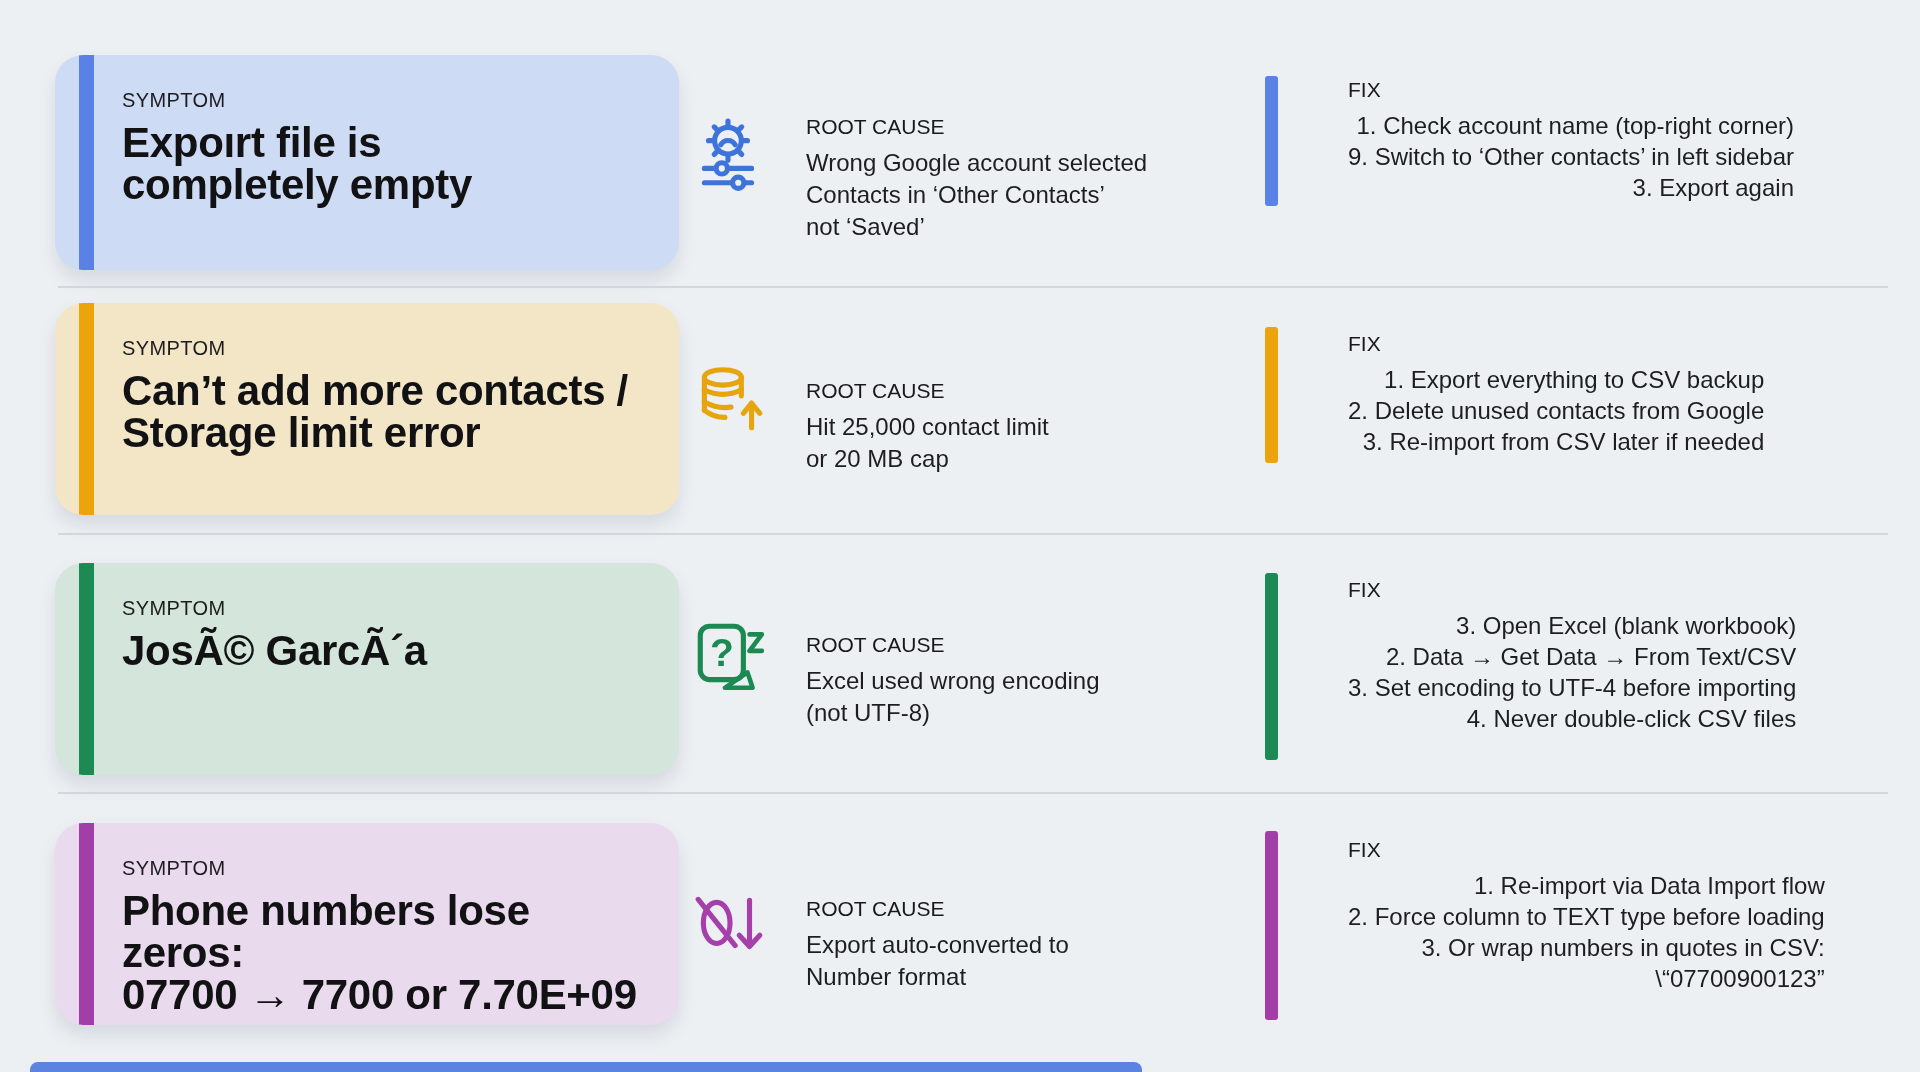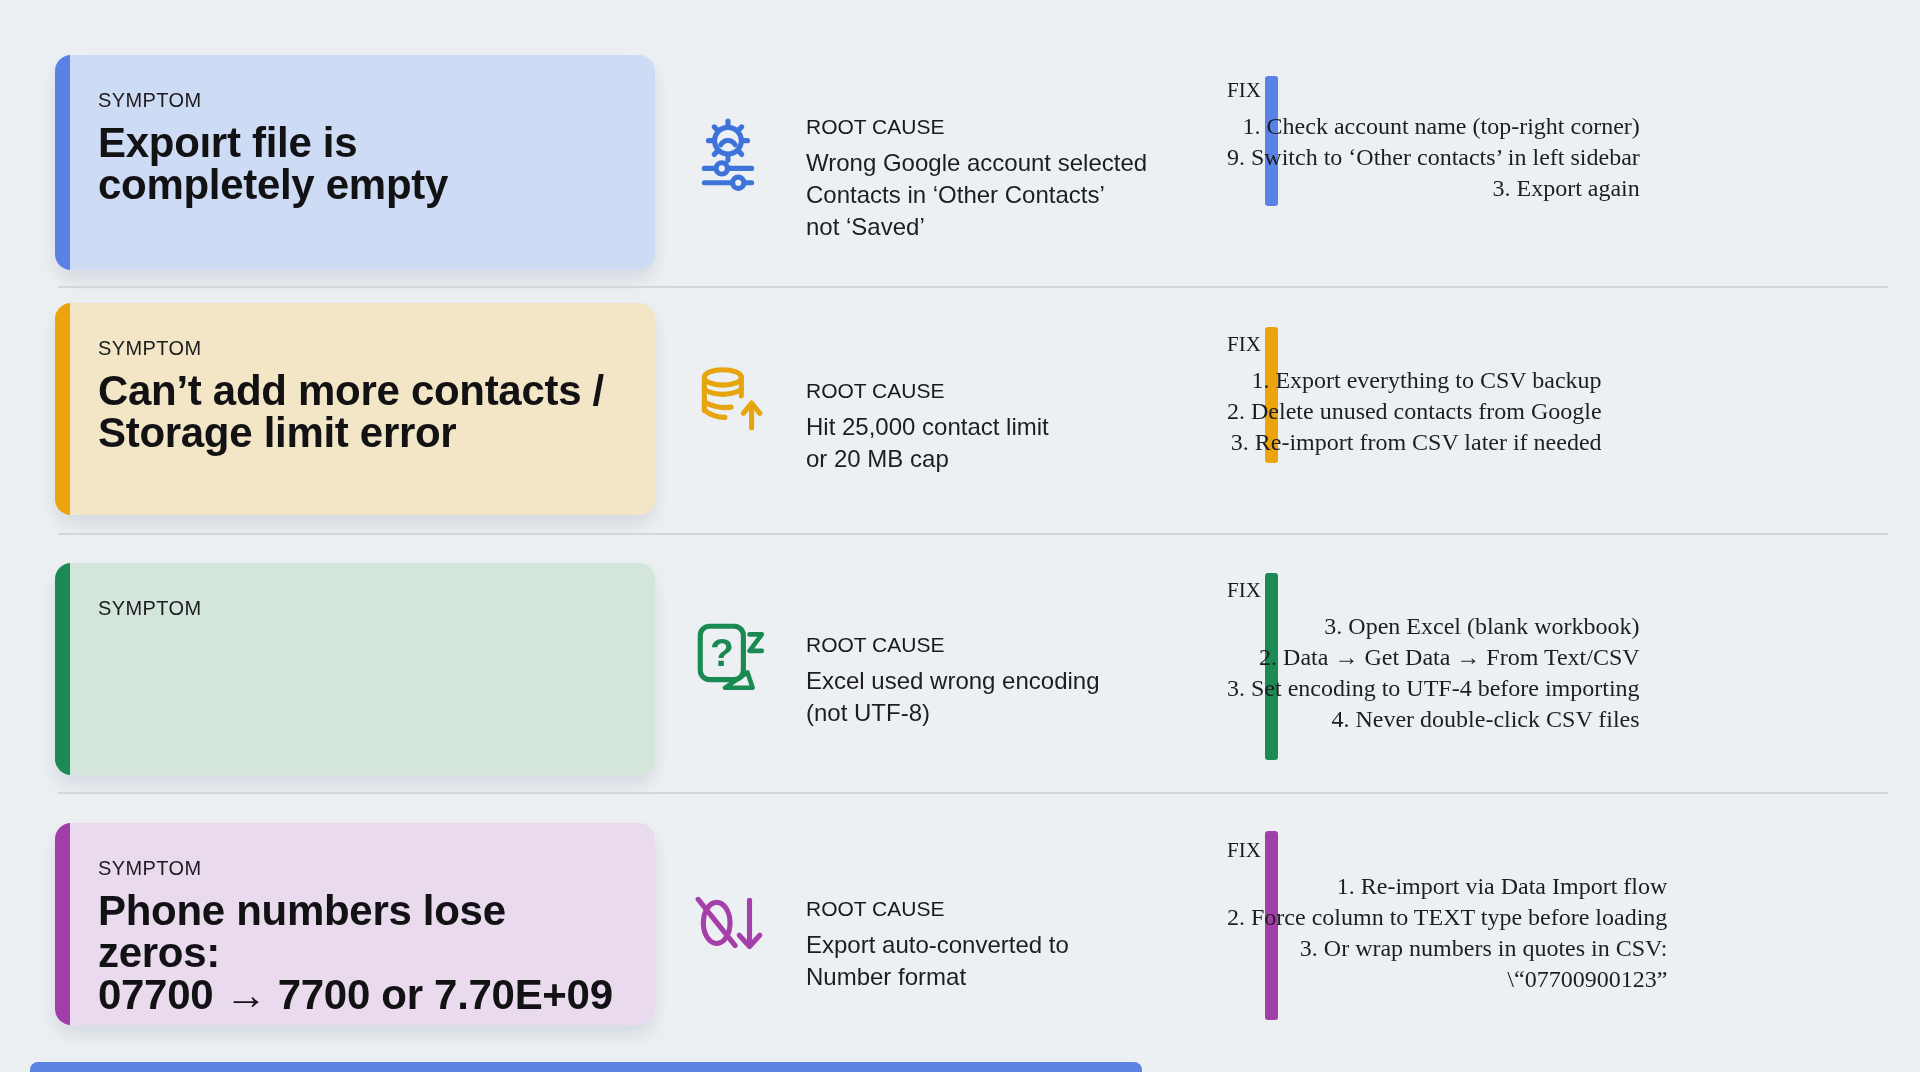--- a/index.html
+++ b/index.html
@@ -5,22 +5,23 @@
   html,body{margin:0;padding:0;}
   body{
     width:1920px;height:1072px;position:relative;overflow:hidden;
     background:#edf0f3;
     font-family:"Liberation Sans","DejaVu Sans",sans-serif;
     color:#1b1b1e;
   }
   
   .card{
     position:absolute;left:55px;width:600px;display:flex;
-    border-radius:16px;overflow:hidden;
+    border-radius:28px;overflow:hidden;
     box-shadow:0 10px 18px rgba(45,60,90,.12);
+    padding-left:24px;
   }
   .card .bar{width:15px;flex:none;}
   .card .body{padding:34px 22px 0 28px;}
   .sym-label{font-size:20px;letter-spacing:.4px;color:#1c1c1f;margin-bottom:10px;}
   .sym-title{font-size:42px;font-weight:700;line-height:42px;letter-spacing:-.3px;color:#121215;}
   .r1-card{top:55px;height:215px;background:#cedbf5;}
   .r2-card{top:303px;height:212px;background:#f3e6c6;}
   .r3-card{top:563px;height:212px;background:#d4e6db;}
   .r4-card{top:823px;height:202px;background:#eadaee;}
   .r1-card .bar{background:#5a82e6;}
@@ -33,21 +34,21 @@
   .mid{position:absolute;left:806px;margin-top:35px;}
   .m1{top:80px}.m2{top:344px}.m3{top:598px}.m4{top:862px}
   .mid-label{font-size:21px;color:#19191c;margin-bottom:8px;}
   .mid-line{font-size:24px;line-height:32px;color:#1e1e21;}
   
   .fixbar{position:absolute;left:1265px;width:13px;border-radius:3px;}
   .f1{top:76px;height:130px;background:#5a82e6;}
   .f2{top:327px;height:136px;background:#eca40c;}
   .f3{top:573px;height:187px;background:#1d8a54;}
   .f4{top:831px;height:189px;background:#a23ea8;}
-  .fixtext{position:absolute;left:1227px;font-family:Liberation Serif, serif;}
+  .fixtext{position:absolute;left:1348px;}
   .ft1{top:78px}.ft2{top:332px}.ft3{top:578px}.ft4{top:838px}
   .fix-label{font-size:21px;color:#19191c;margin-bottom:8px;}
   .fix-step{font-size:24px;line-height:31px;color:#1e1e21;text-align:right;}
   .fix-step.indent{padding-left:33px;}
   
   .divider{position:absolute;left:58px;width:1830px;height:2px;background:#d4d7da;}
   .d1{top:286px}.d2{top:533px}.d3{top:792px}
   .bottom-strip{
     position:absolute;left:30px;top:1062px;width:1112px;height:10px;
     border-radius:8px 8px 0 0;background:#5c83e0;
@@ -144,20 +145,21 @@
 </section>
 
 <div class="divider d2"></div>
 
 <section>
   <div class="card r3-card">
     <div class="bar"></div>
     <div class="body">
       <div class="sym-label">SYMPTOM</div>
       <div class="sym-title">
+        <div>JosÃ© GarcÃ´a</div>
       </div>
     </div>
   </div>
   <div class="icon i3">
     <svg width="78" height="78" viewBox="0 0 76 76">
       <g stroke="#1b8a52" stroke-width="5" fill="none" stroke-linecap="round" stroke-linejoin="round">
         <rect x="10" y="8" width="42" height="52" rx="9"></rect>
         <path d="M58 16 H70 L58 32 H70" stroke-width="4.5"></path>
         <path d="M34 68 L56 53 L61 68 Z" stroke-width="4.5"></path>
       </g>

